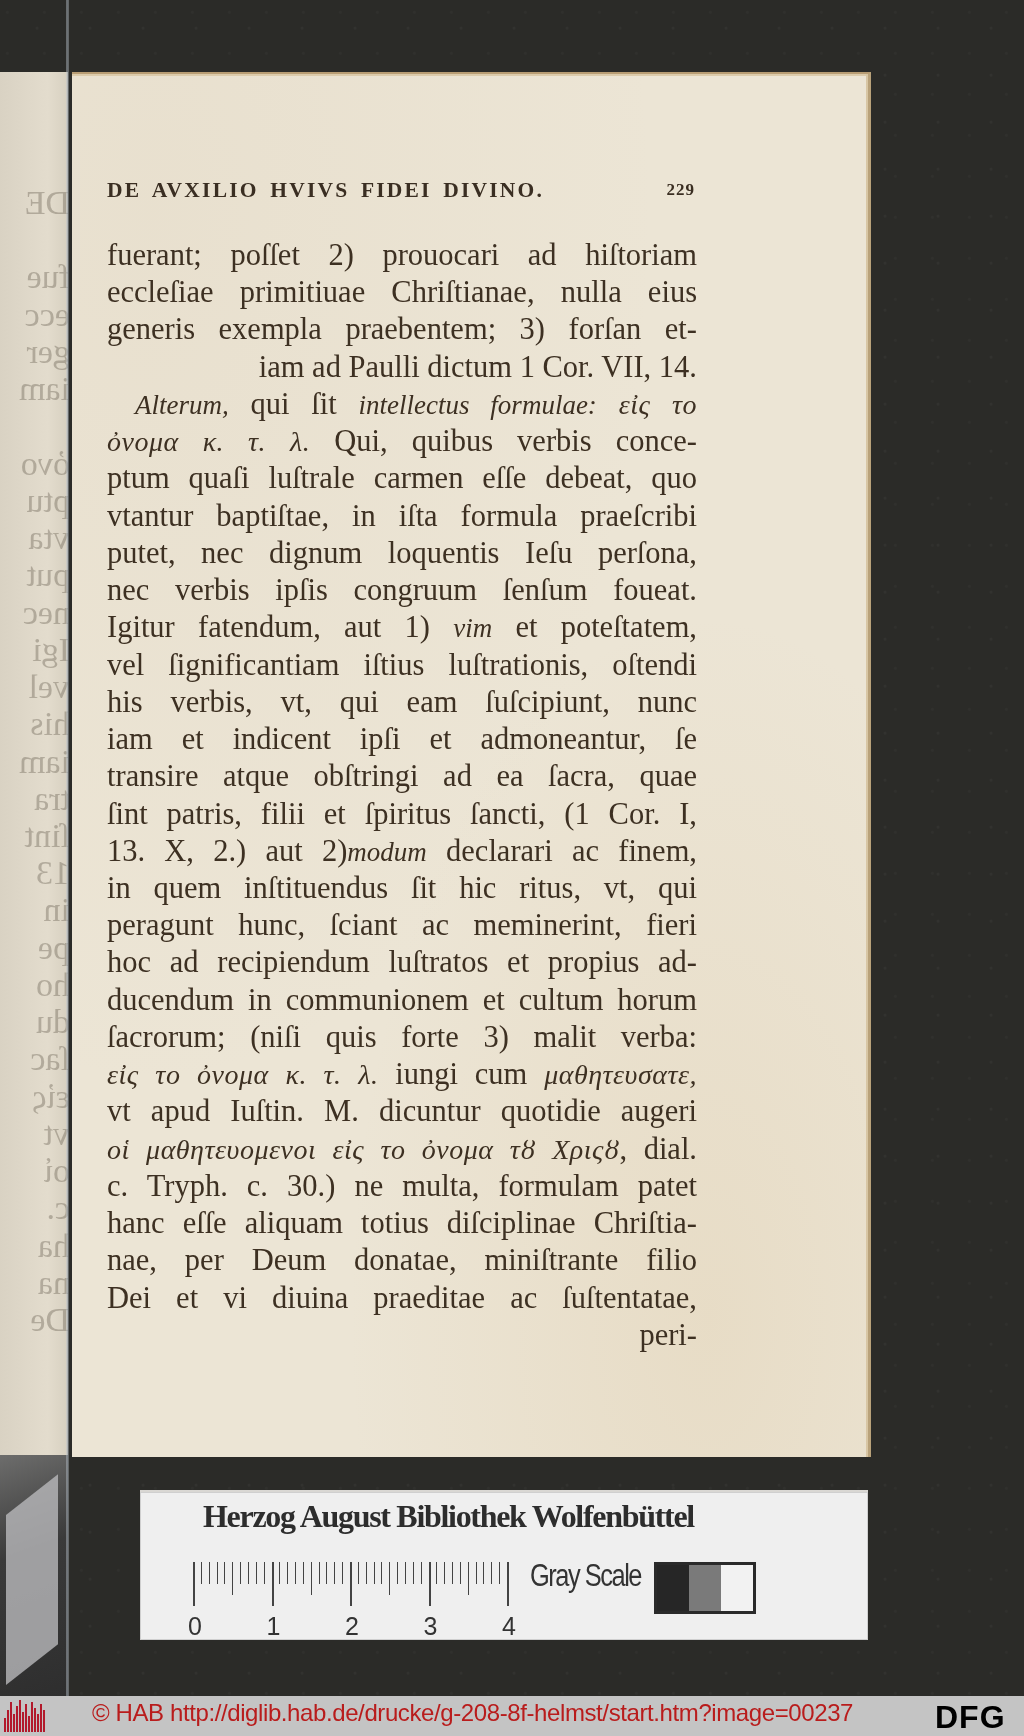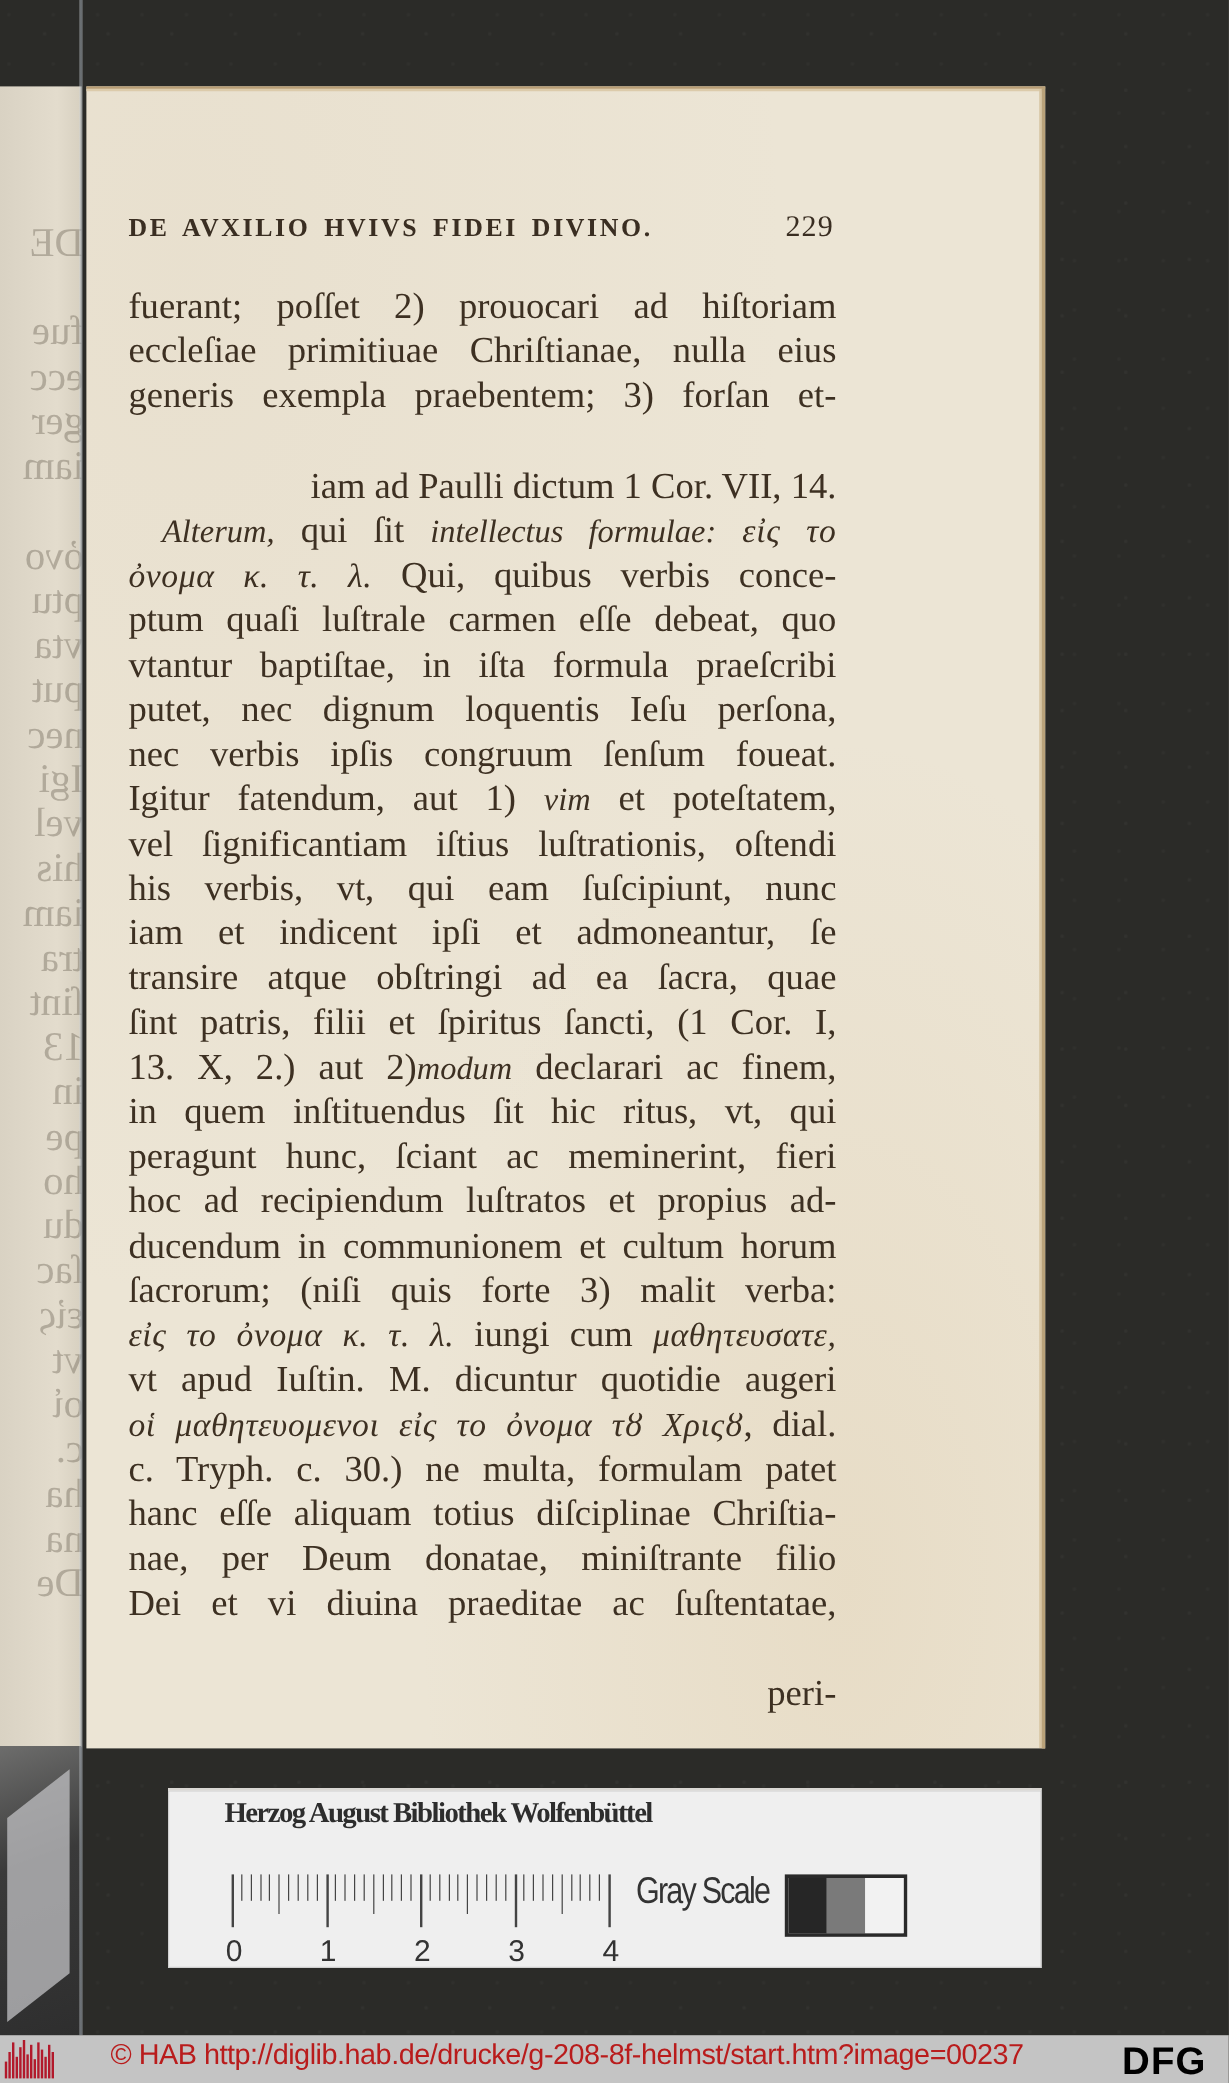--- a/index.html
+++ b/index.html
@@ -54,47 +54,47 @@
   .page-header {
     position:absolute; left:107px; top:176px; width:588px; height:28px;
     display:flex; justify-content:space-between; align-items:center;
     color:#3a2e22;
   }
   .running-title {
     font-family:"Liberation Serif","DejaVu Serif",serif;
     font-weight:bold; font-size:21.5px; letter-spacing:2.2px; word-spacing:4px;
   }
   .page-number {
-    font-weight:normal; font-size:25px; letter-spacing:1px;
+    font-weight:bold; font-size:17px; letter-spacing:1px;
   }
   .body-text {
     position:absolute; left:107px; top:237px; width:590px;
     color:#3d3022;
   }
   .line {
     height:37.24px; line-height:37.24px;
     font-size:30.5px;
     white-space:nowrap;
     text-align:justify; text-align-last:justify;
   }
-  .line.last { text-align-last:right;margin-top:38px; }
+  .line.last { text-align-last:right; }
   .line.indent { padding-left:28px; }
   .line i { font-style:italic; font-size:27px; }
   .line .greek { font-style:italic; font-size:28px; letter-spacing:0.5px; }
   
   .card {
     position:absolute; left:140px; top:1490px; width:728px; height:148px;
     background:#efefef;
     border-top:2px solid #d9d7d3;
     box-shadow:0 0 0 1px #cfcfcf inset;
   }
   .card-title {
-    position:absolute; left:47px; top:6px;
+    position:absolute; left:63px; top:6px;
     font-family:"Liberation Serif","DejaVu Serif",serif;
-    font-weight:bold; font-size:24px; letter-spacing:-1.3px;
+    font-weight:bold; font-size:32px; letter-spacing:-1.3px;
     color:#2d2d2d; white-space:nowrap;
   }
   .ruler {
     position:absolute; left:53px; top:70px; width:320px; height:76px;
   }
   .ruler .tick { position:absolute; top:0; width:1px; background:#444; }
   .ruler .num {
     position:absolute; top:50px; width:20px; margin-left:-8px;
     font-family:"Liberation Sans","DejaVu Sans",sans-serif;
     font-size:25px; color:#333; text-align:center;

